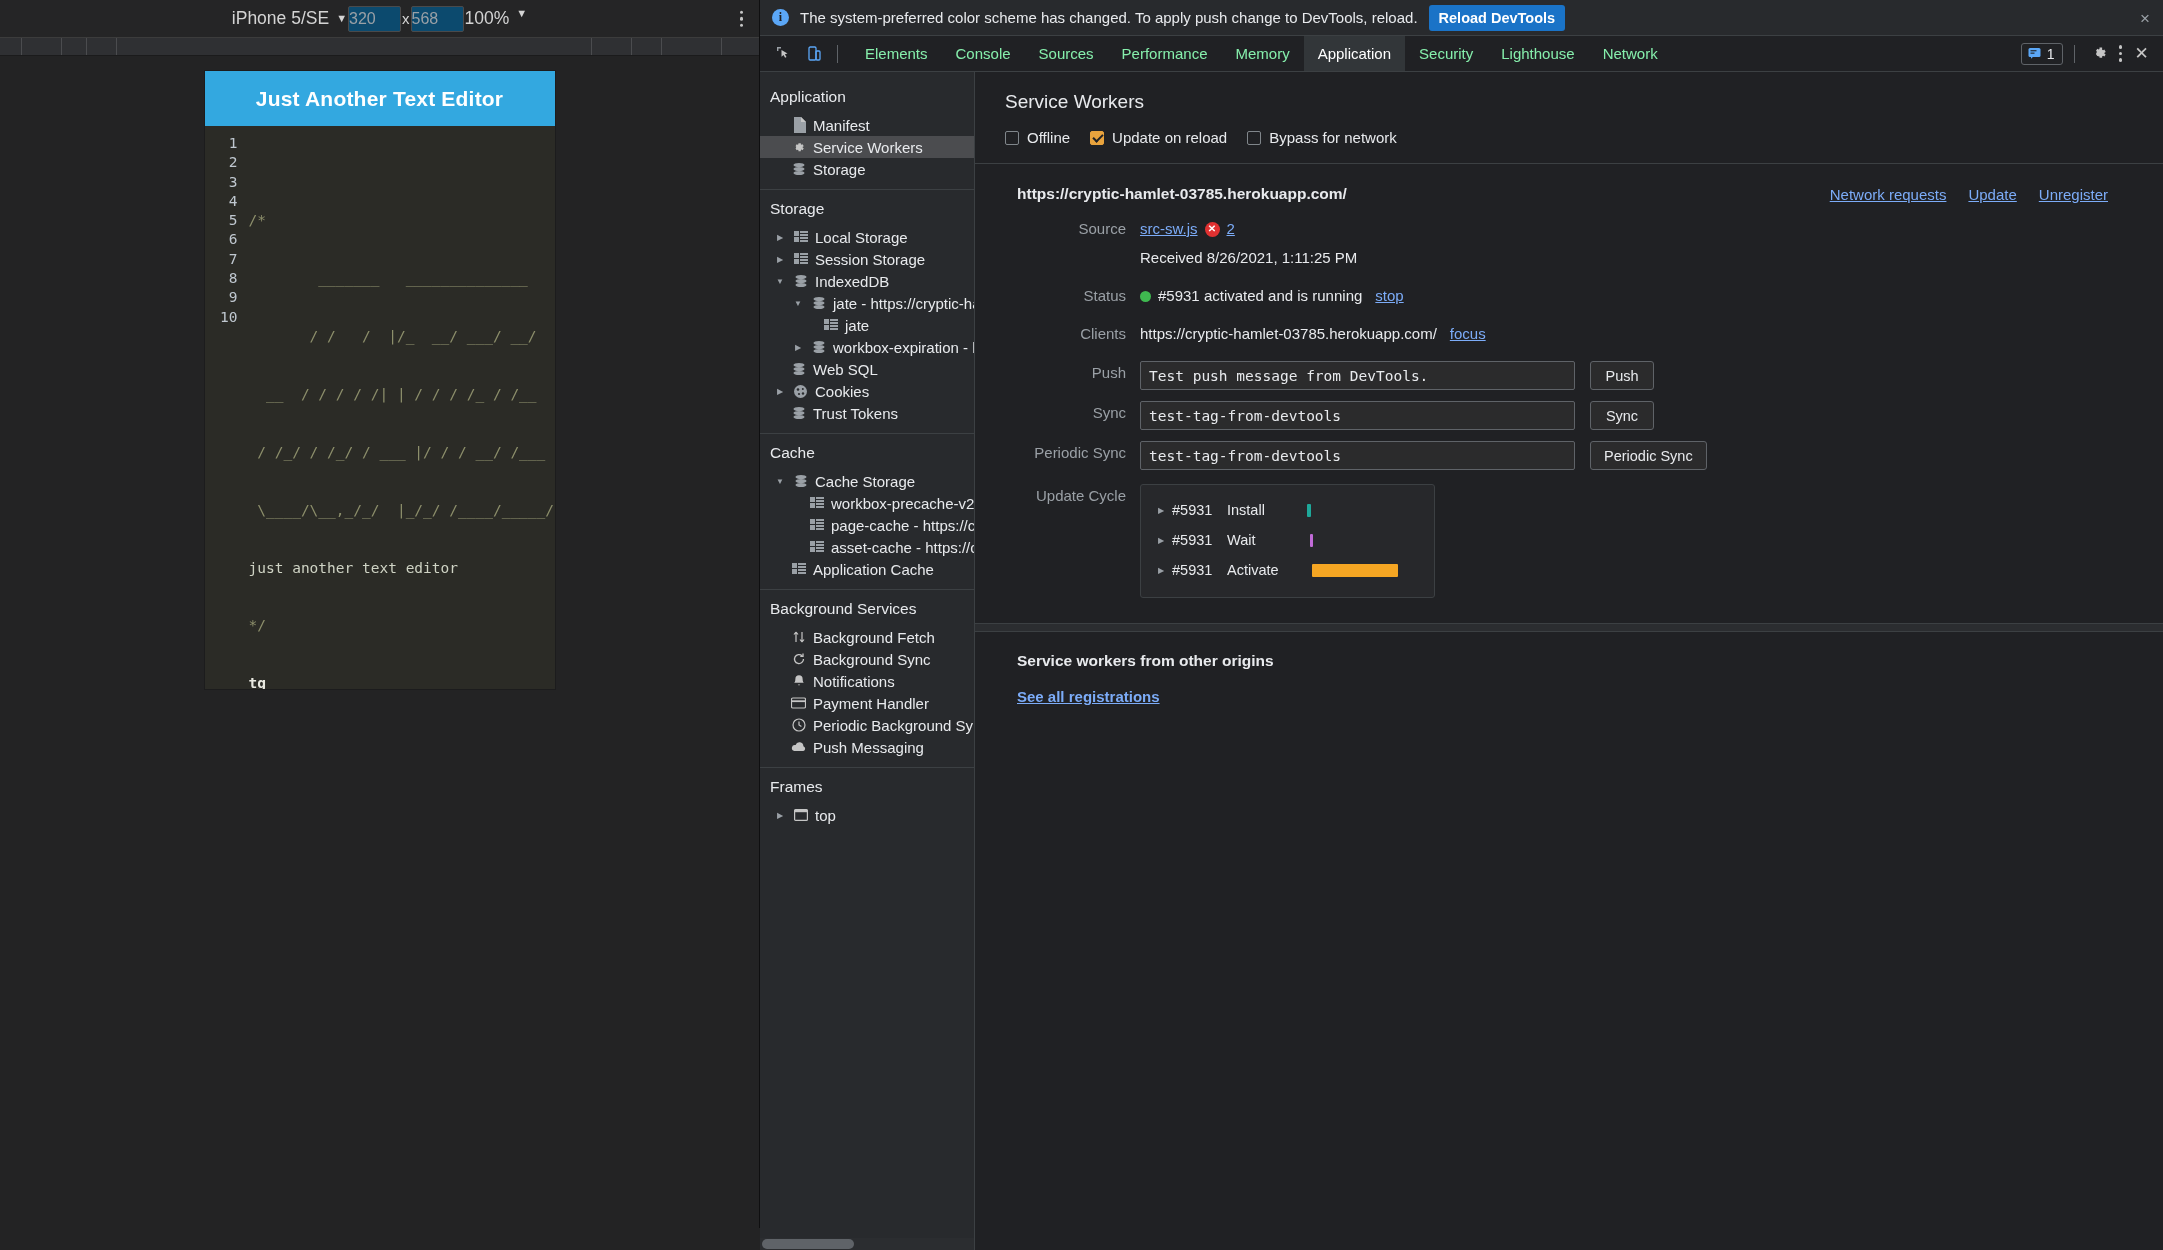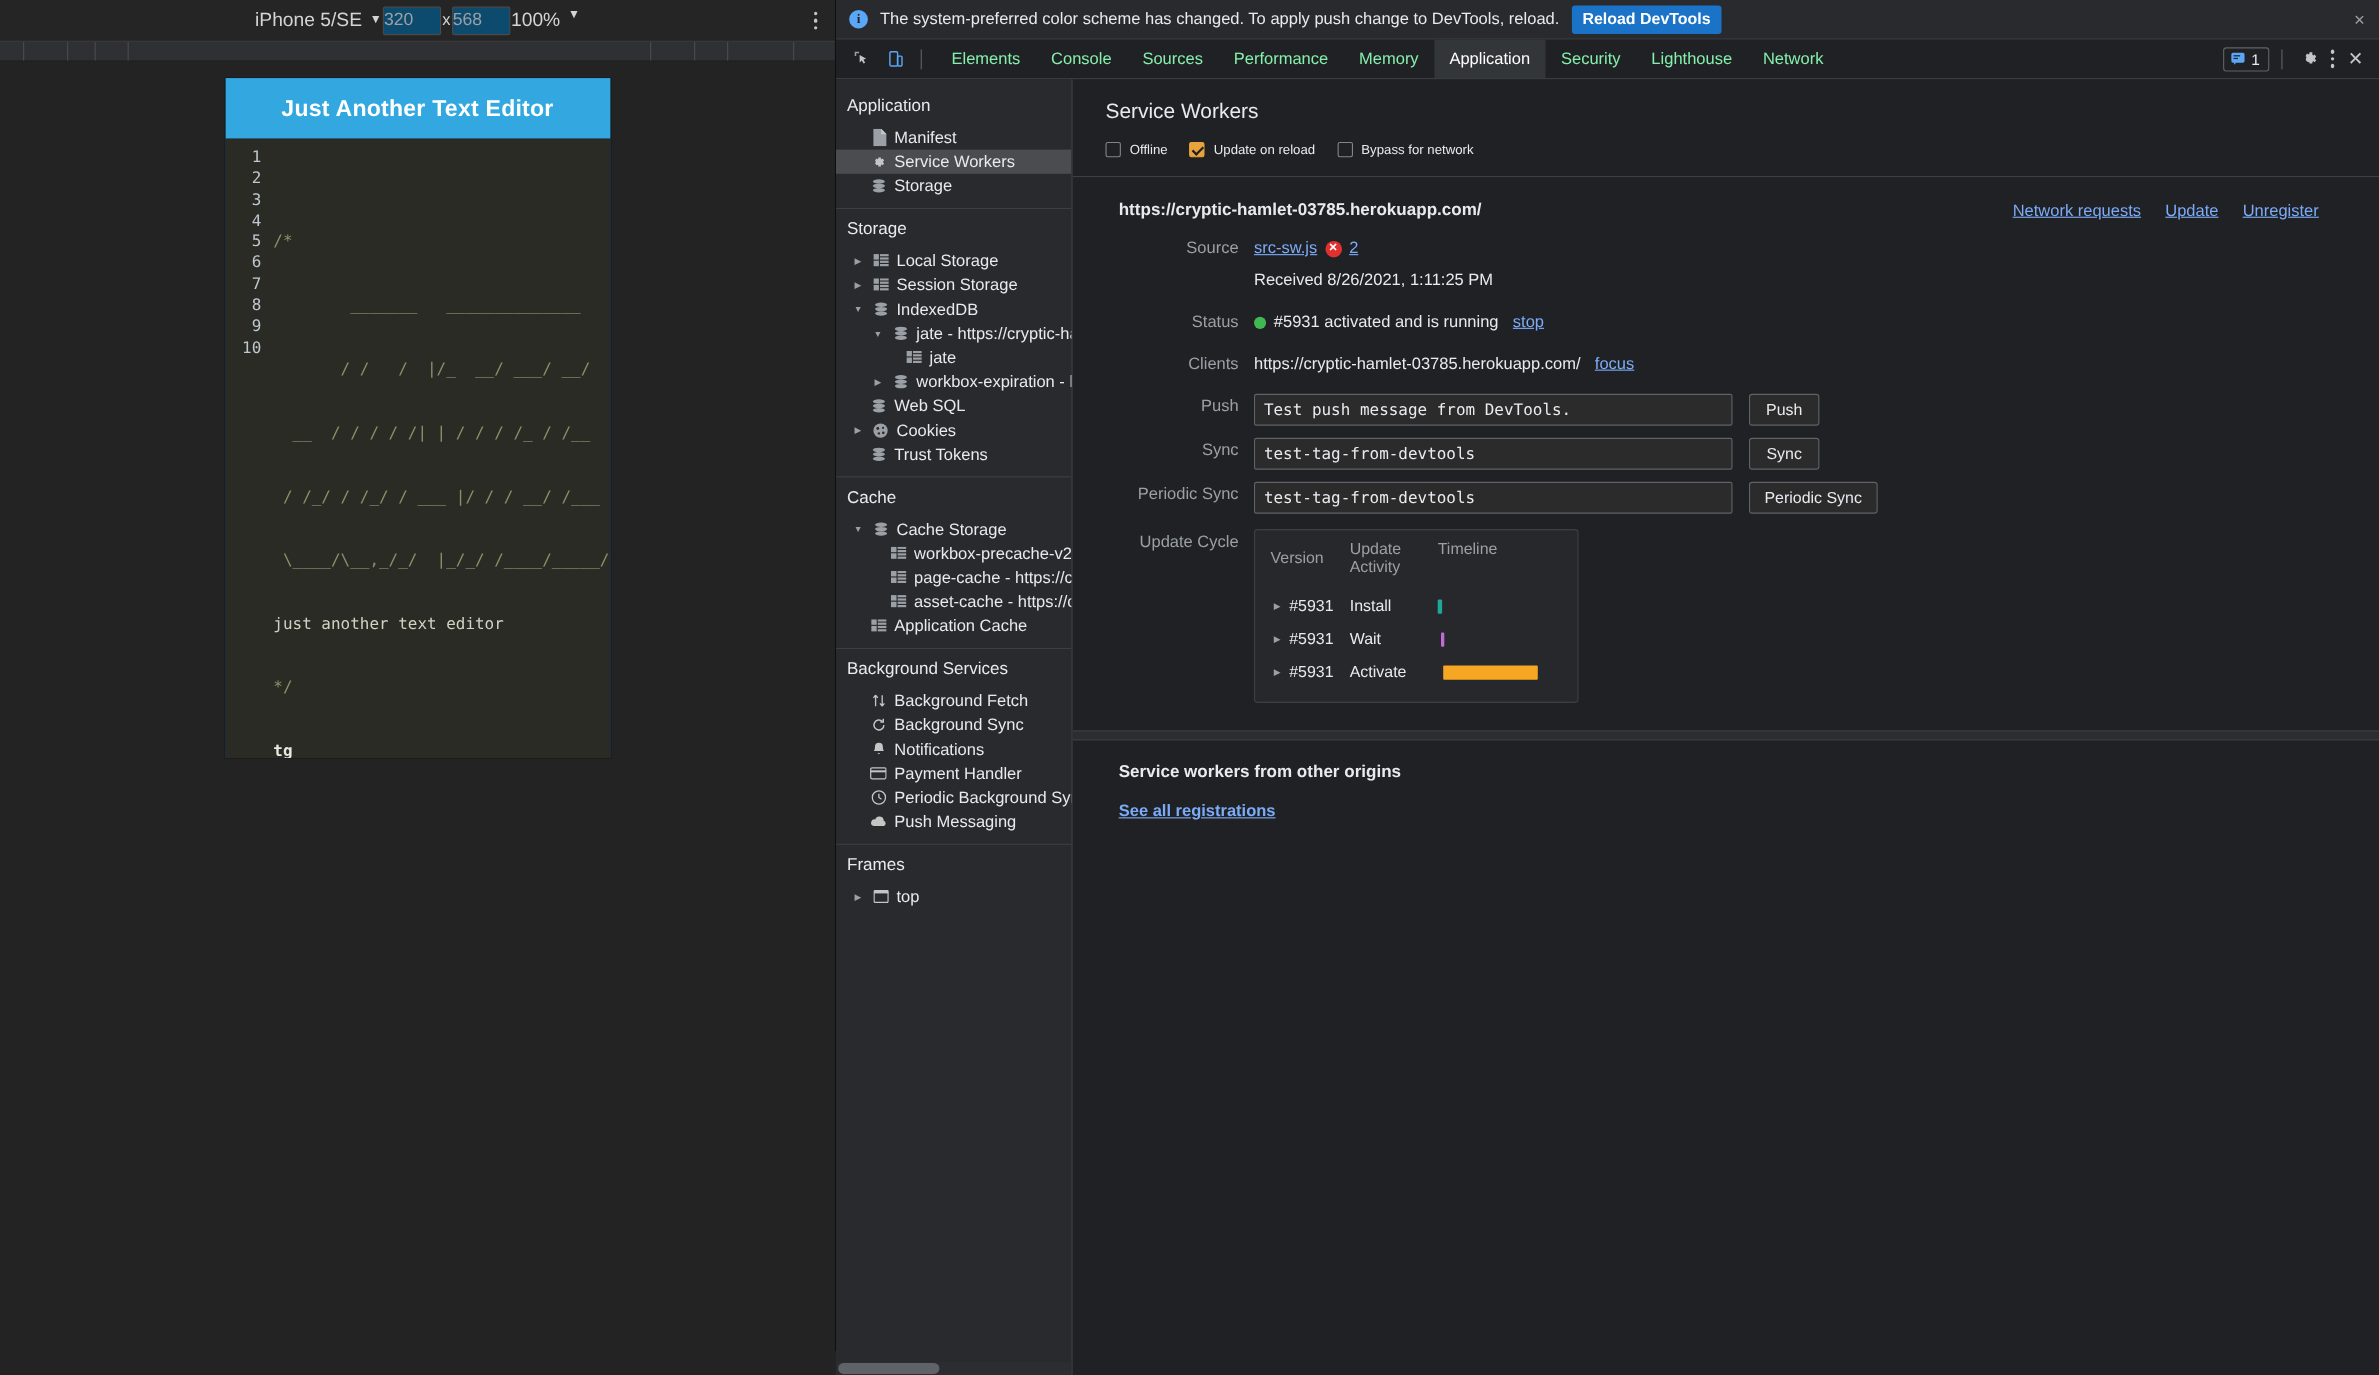--- a/index.html
+++ b/index.html
@@ -186,21 +186,21 @@
   .scrollbar-h .thumb { height: 10px; margin-top: 1px; background: #5f6368; border-radius: 5px; }
 
   
   .main {
     flex: 1; background: #202124; overflow: hidden; display: flex; flex-direction: column;
     min-width: 0;
   }
   .sw-head { padding: 19px 0 0 30px; }
   .sw-title { color: #e8eaed; font-size: 19px; }
   .sw-checks { display: flex; align-items: center; gap: 20px; margin-top: 16px; }
-  .chk { display: flex; align-items: center; gap: 8px; color: #e8eaed; font-size: 12px; cursor: pointer; }
+  .chk { display: flex; align-items: center; gap: 8px; color: #e8eaed; font-size: 15px; cursor: pointer; }
   .box {
     width: 14px; height: 14px; border: 1px solid #80868b; border-radius: 2px; background: #202124;
   }
   .box.checked {
     background: #e8a33d; border-color: #e8a33d;
     position: relative;
   }
   .box.checked::after {
     content: ""; position: absolute; left: 4px; top: 0.5px;
     width: 4px; height: 8px; border: solid #202124; border-width: 0 2px 2px 0;
@@ -775,25 +775,20 @@
             <div class="flabel">Periodic Sync</div>
             <div class="fval">
               <input class="ipt" value="test-tag-from-devtools" style="">
               <button class="btn">Periodic Sync</button>
             </div>
           </div>
 
           <div class="frow">
             <div class="flabel">Update Cycle</div>
             <div class="cycle-box">
-              <div class="cyc-head">
-                <div class="c-ver">Version</div>
-                <div class="c-act">Update Activity</div>
-                <div class="c-tl">Timeline</div>
-              </div>
               <div class="cyc-row">
                 <div class="c-ver">
                   <span class="tw arrow-r"></span>
                   <span>#5931</span>
                 </div>
                 <div class="c-act">Install</div>
                 <div class="c-tl">
                   <div class="tl-bar" style="width:4px;margin-left:0px;background:#1ea89a"></div>
                 </div>
               </div>

